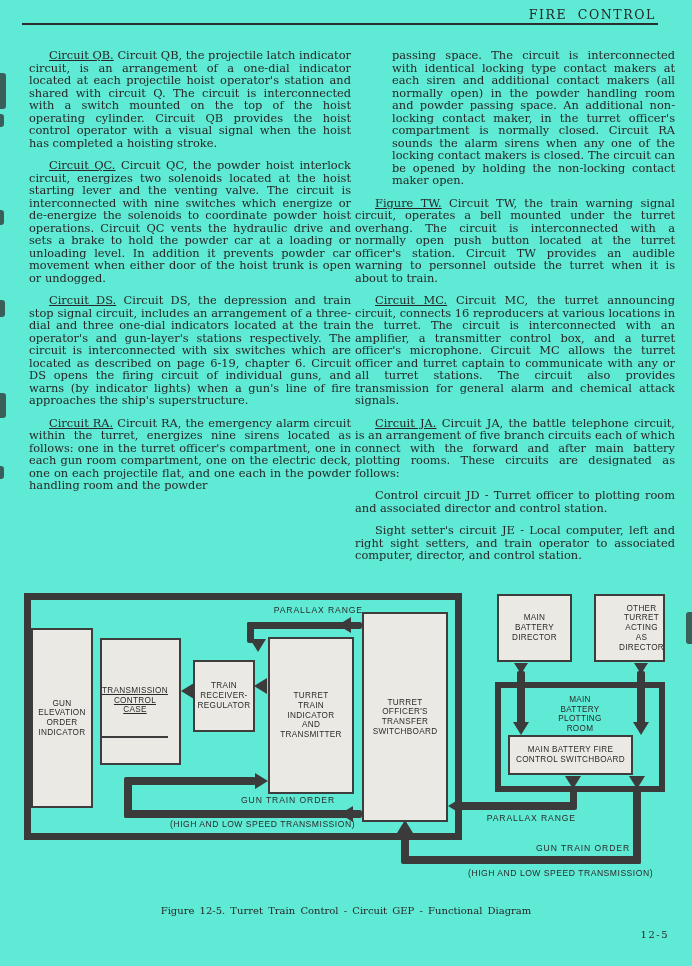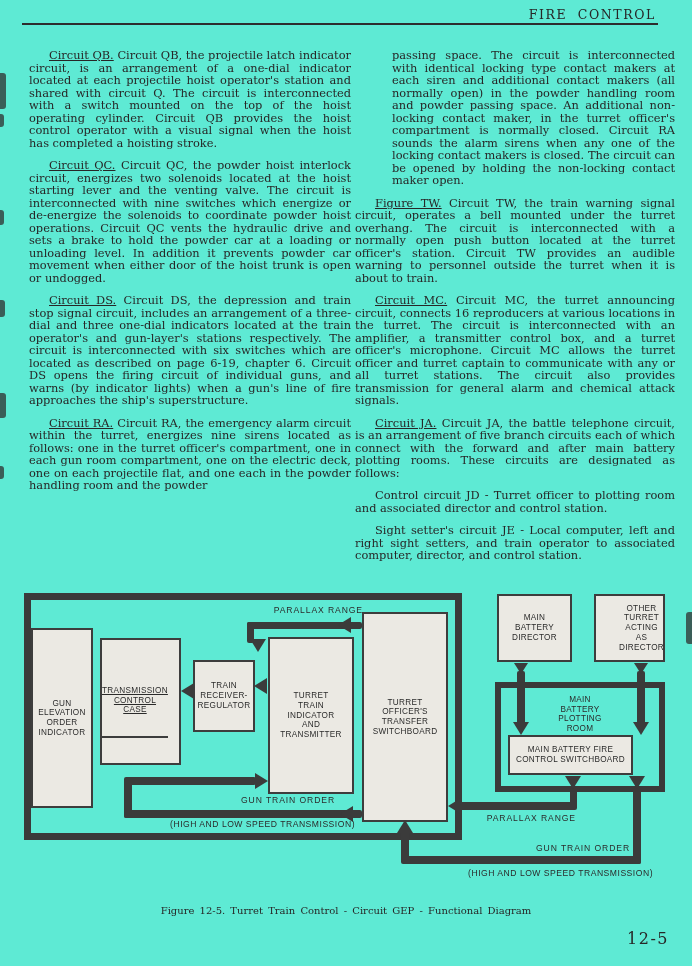--- a/index.html
+++ b/index.html
@@ -40,21 +40,21 @@
   .td { border-left:8px solid transparent; border-right:8px solid transparent; border-top:13px solid #3b3b3b; }
   .td.sm { border-left:7px solid transparent; border-right:7px solid transparent; border-top:11px solid #3b3b3b; }
   .dlabel {
     position:absolute; font-family:"Liberation Sans", sans-serif; font-size:8.6px;
     letter-spacing:.9px; color:#2b2b2b; text-align:right; white-space:nowrap;
   }
   .inlabel { position:absolute; left:0; right:0; top:7px; font-family:"Liberation Sans", sans-serif;
     font-size:8.2px; line-height:9.7px; letter-spacing:.3px; text-align:center; white-space:pre-line; color:#2b2b2b; }
   
   .caption { position:absolute; left:0; top:905px; width:692px; text-align:center; font-size:10px; word-spacing:2px; }
-  .pagenum { position:absolute; right:23px; top:929px; font-size:16px; letter-spacing:1.5px; }
+  .pagenum { position:absolute; right:23px; top:929px; font-size:10px; letter-spacing:1.5px; }
   
   .smudge { position:absolute; background:#2f2f2f; opacity:.75; border-radius:0 3px 3px 0; }
   .smudge.right { border-radius:3px 0 0 3px; }
 </style>
 </head>
 <body>
 
 <div class="page">
 
   <div class="hdr-title">FIRE CONTROL</div>

